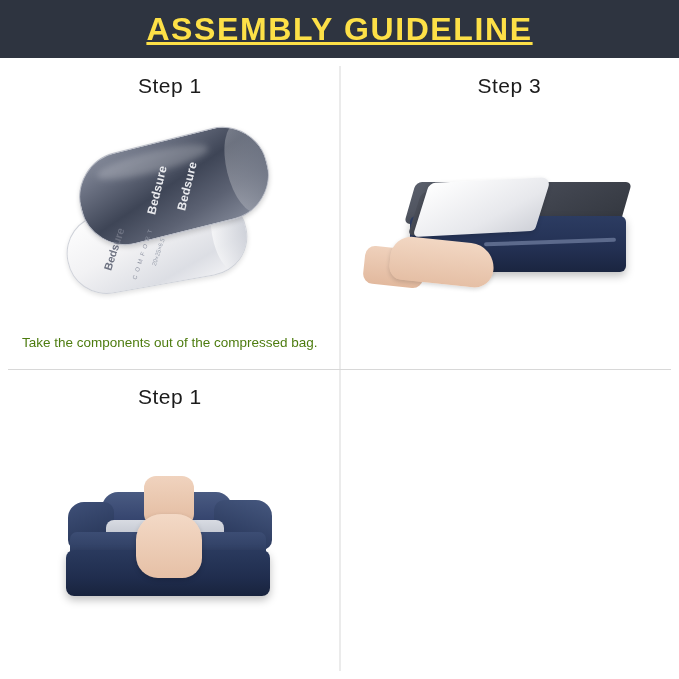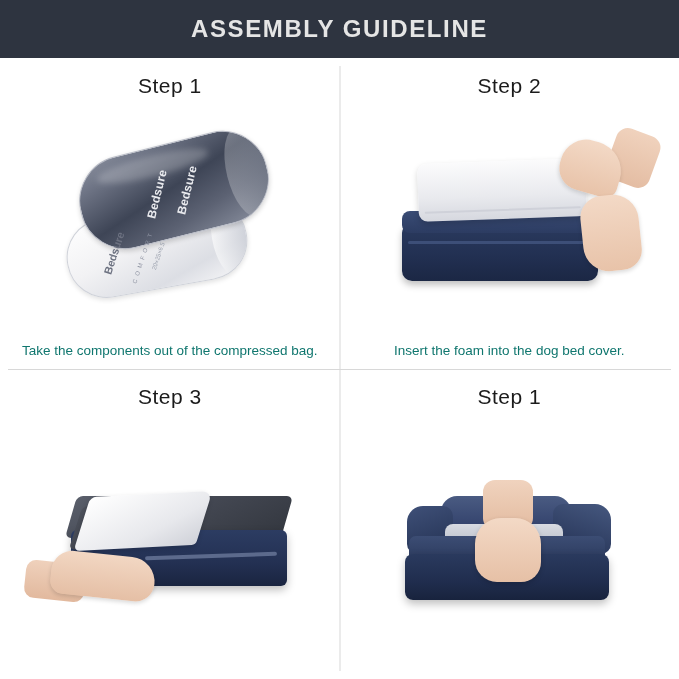--- a/index.html
+++ b/index.html
@@ -25,40 +25,41 @@
   .header {
     height: 58px;
     background: #2e3440;
     color: #ffffff;
     display: flex;
     align-items: center;
     justify-content: center;
     flex: 0 0 auto;
   }
   .header-title {
-    font-size: 24px;
+    font-size: 32px;
     font-weight: bold;
     letter-spacing: 1.6px;
-    color: #e5e5e5;
+    color: #fde047;
+    text-decoration: underline;
   }
   
   .grid {
     flex: 1 1 auto;
     display: grid;
     grid-template-columns: 1fr 1fr;
     grid-template-rows: 1fr 1fr;
     position: relative;
   }
   .cell {
     position: relative;
     display: flex;
     flex-direction: column;
     align-items: center;
     box-sizing: border-box;
-    padding: 16px 14px 2px 14px;
+    padding: 16px 14px 10px 14px;
   }
   
   .v-divider {
     position: absolute;
     left: 50%;
     top: 8px;
     bottom: 8px;
     width: 1px;
     background: #d8d8d8;
     transform: translateX(-0.5px);
@@ -81,21 +82,21 @@
   .art {
     flex: 1 1 auto;
     width: 100%;
     display: flex;
     align-items: center;
     justify-content: center;
     position: relative;
   }
   .caption {
     font-size: 13.5px;
-    color: #0f766e;
+    color: #4d7c0f;
     text-align: center;
     line-height: 1.45;
     max-width: 300px;
     margin-top: 4px;
     margin-bottom: 6px;
   }
 
   
   .s1-wrap { width: 260px; height: 170px; position: relative; }
   .roll-dark {
@@ -387,38 +388,20 @@
           <div class="brand-dark b1">Bedsure</div>
           <div class="brand-dark b2">Bedsure</div>
           <div class="brand-light">Bedsure</div>
           <div class="brand-sub">C O M F O R T</div>
           <div class="brand-code">20×25×6.5</div>
         </div>
       </div>
       <div class="caption">Take the components out of the compressed bag.</div>
     </div>
 
-    <div class="cell">
-      <div class="step-title">Step 2</div>
-      <div class="art">
-        <div class="s2-wrap">
-          <div class="bed-base">
-            <div class="zip"></div>
-          </div>
-          <div class="bed-top-edge"></div>
-          <div class="foam">
-            <div class="seam"></div>
-          </div>
-          <div class="s2-arm"></div>
-          <div class="hand s2-hand-left"></div>
-          <div class="hand s2-hand-right"></div>
-        </div>
-      </div>
-      <div class="caption">Insert the foam into the dog bed cover.</div>
-    </div>
 
     <div class="cell">
       <div class="step-title">Step 3</div>
       <div class="art">
         <div class="s3-wrap">
           <div class="s3-bed-top"></div>
           <div class="s3-bed-body"></div>
           <div class="s3-zipline"></div>
           <div class="s3-flap-dark"></div>
           <div class="s3-flap"></div>

